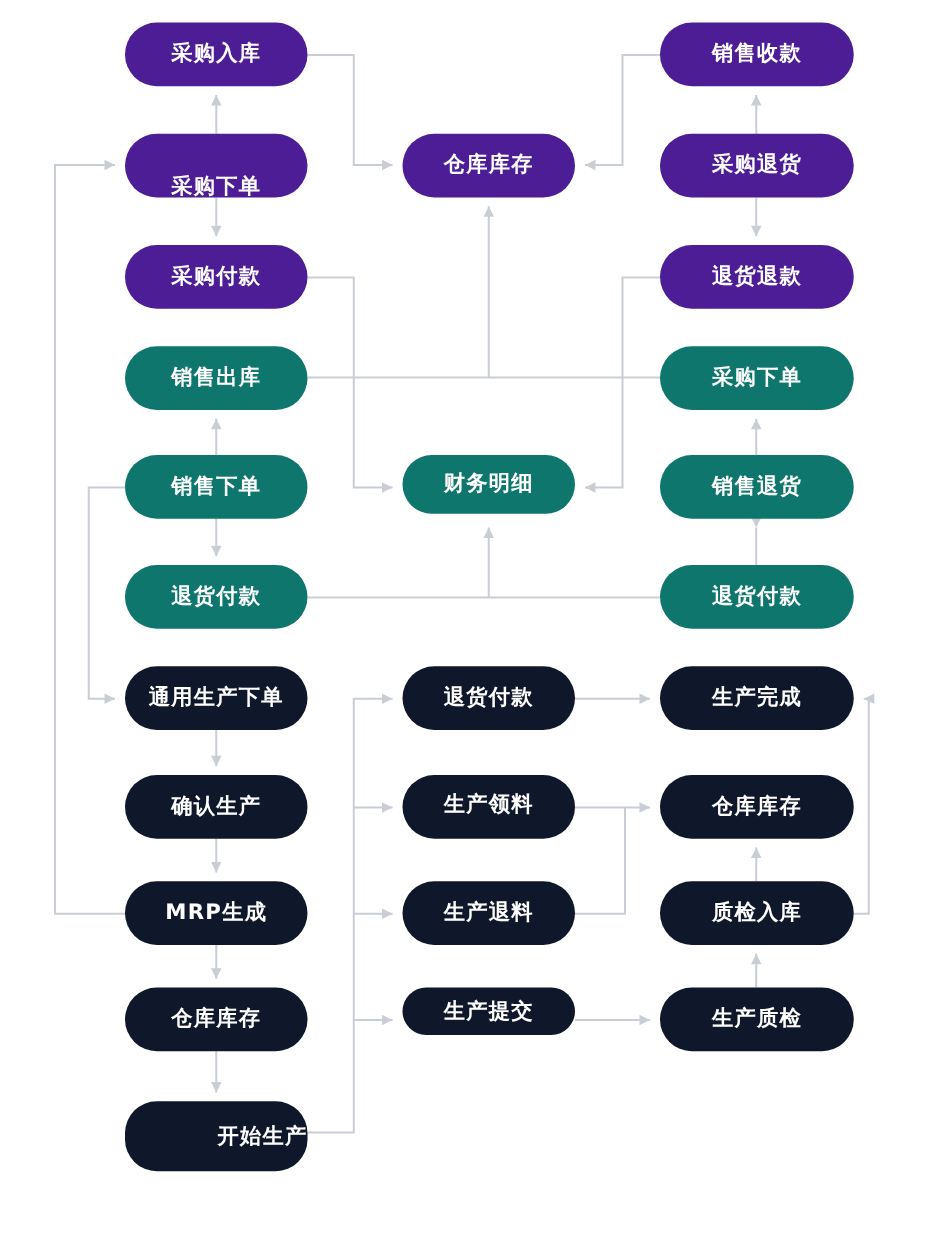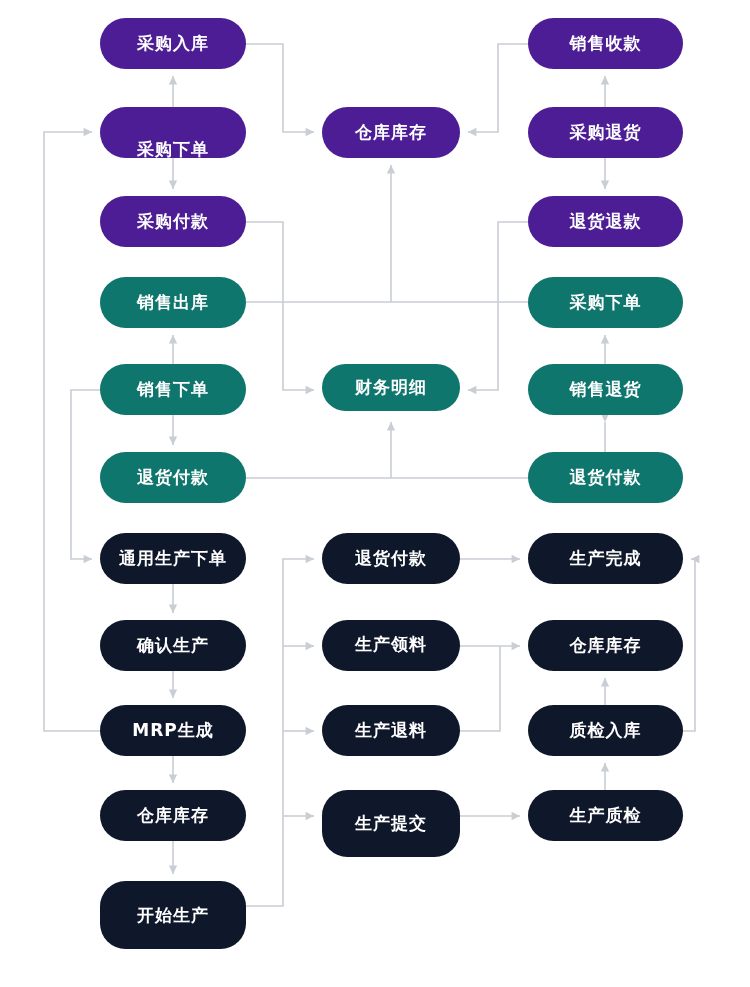--- a/index.html
+++ b/index.html
@@ -233,33 +233,33 @@
       </div>
       <div class="node purple" style="left: 100px; top: 620px; width: 146px; height: 51px; border-radius: 25.5px;">
         <span class="node-label">确认生产</span>
       </div>
       <div class="node purple" style="left: 100px; top: 705px; width: 146px; height: 51px; border-radius: 25.5px;">
         <span class="node-label">MRP生成</span>
       </div>
       <div class="node purple" style="left: 100px; top: 790px; width: 146px; height: 51px; border-radius: 25.5px;">
         <span class="node-label">仓库库存</span>
       </div>
-      <div class="node purple" style="left: 100px; top: 881px; width: 146px; height: 68px; border-radius: 25.5px;">
+      <div class="node purple" style="left: 100px; top: 881px; width: 146px; height: 56px; border-radius: 25.5px; justify-content: flex-end;">
         <span class="node-label">开始生产</span>
       </div>
       <div class="node purple" style="left: 322px; top: 533px; width: 138px; height: 51px; border-radius: 25.5px;">
         <span class="node-label">退货付款</span>
       </div>
       <div class="node purple" style="left: 322px; top: 620px; width: 138px; height: 51px; border-radius: 25.5px; font-family: Liberation Mono, monospace;">
         <span class="node-label">生产领料</span>
       </div>
       <div class="node purple" style="left: 322px; top: 705px; width: 138px; height: 51px; border-radius: 25.5px;">
         <span class="node-label">生产退料</span>
       </div>
-      <div class="node purple" style="left: 322px; top: 790px; width: 138px; height: 67px; border-radius: 25.5px;">
+      <div class="node purple" style="left: 322px; top: 790px; width: 138px; height: 38px; border-radius: 25.5px;">
         <span class="node-label">生产提交</span>
       </div>
       <div class="node purple" style="left: 528px; top: 533px; width: 155px; height: 51px; border-radius: 25.5px;">
         <span class="node-label">生产完成</span>
       </div>
       <div class="node purple" style="left: 528px; top: 620px; width: 155px; height: 51px; border-radius: 25.5px;">
         <span class="node-label">仓库库存</span>
       </div>
       <div class="node purple" style="left: 528px; top: 705px; width: 155px; height: 51px; border-radius: 25.5px;">
         <span class="node-label">质检入库</span>

